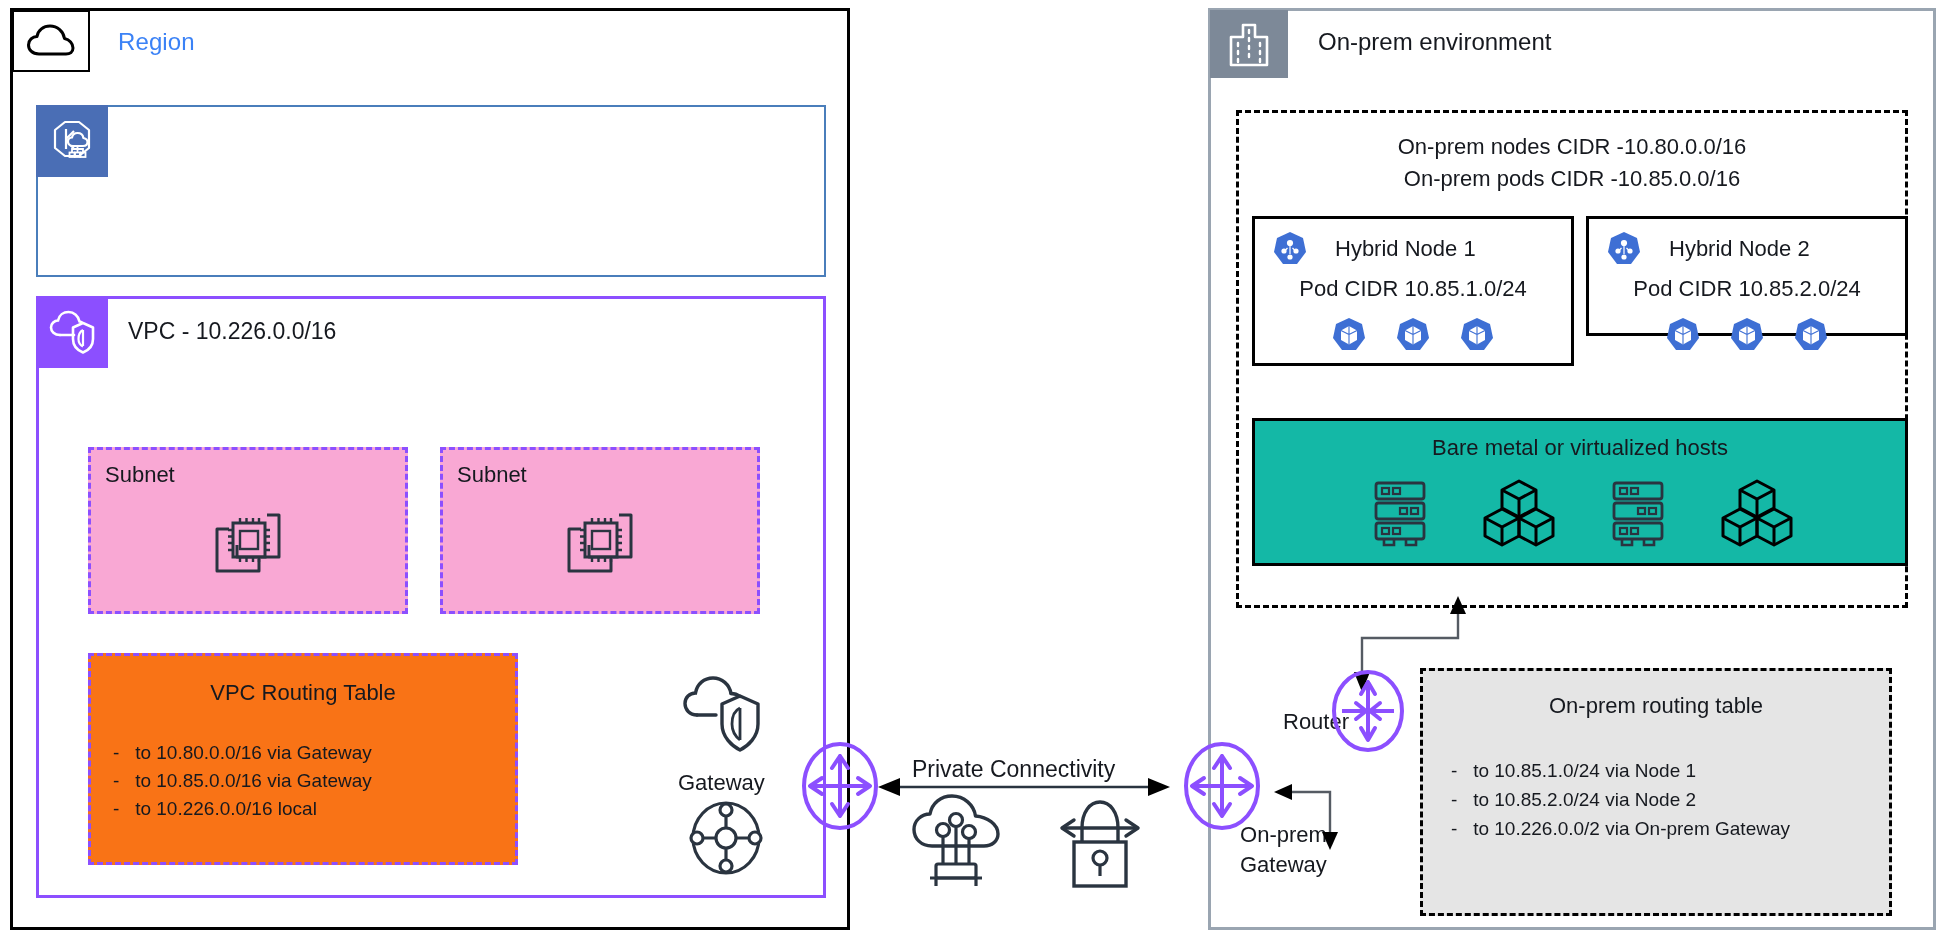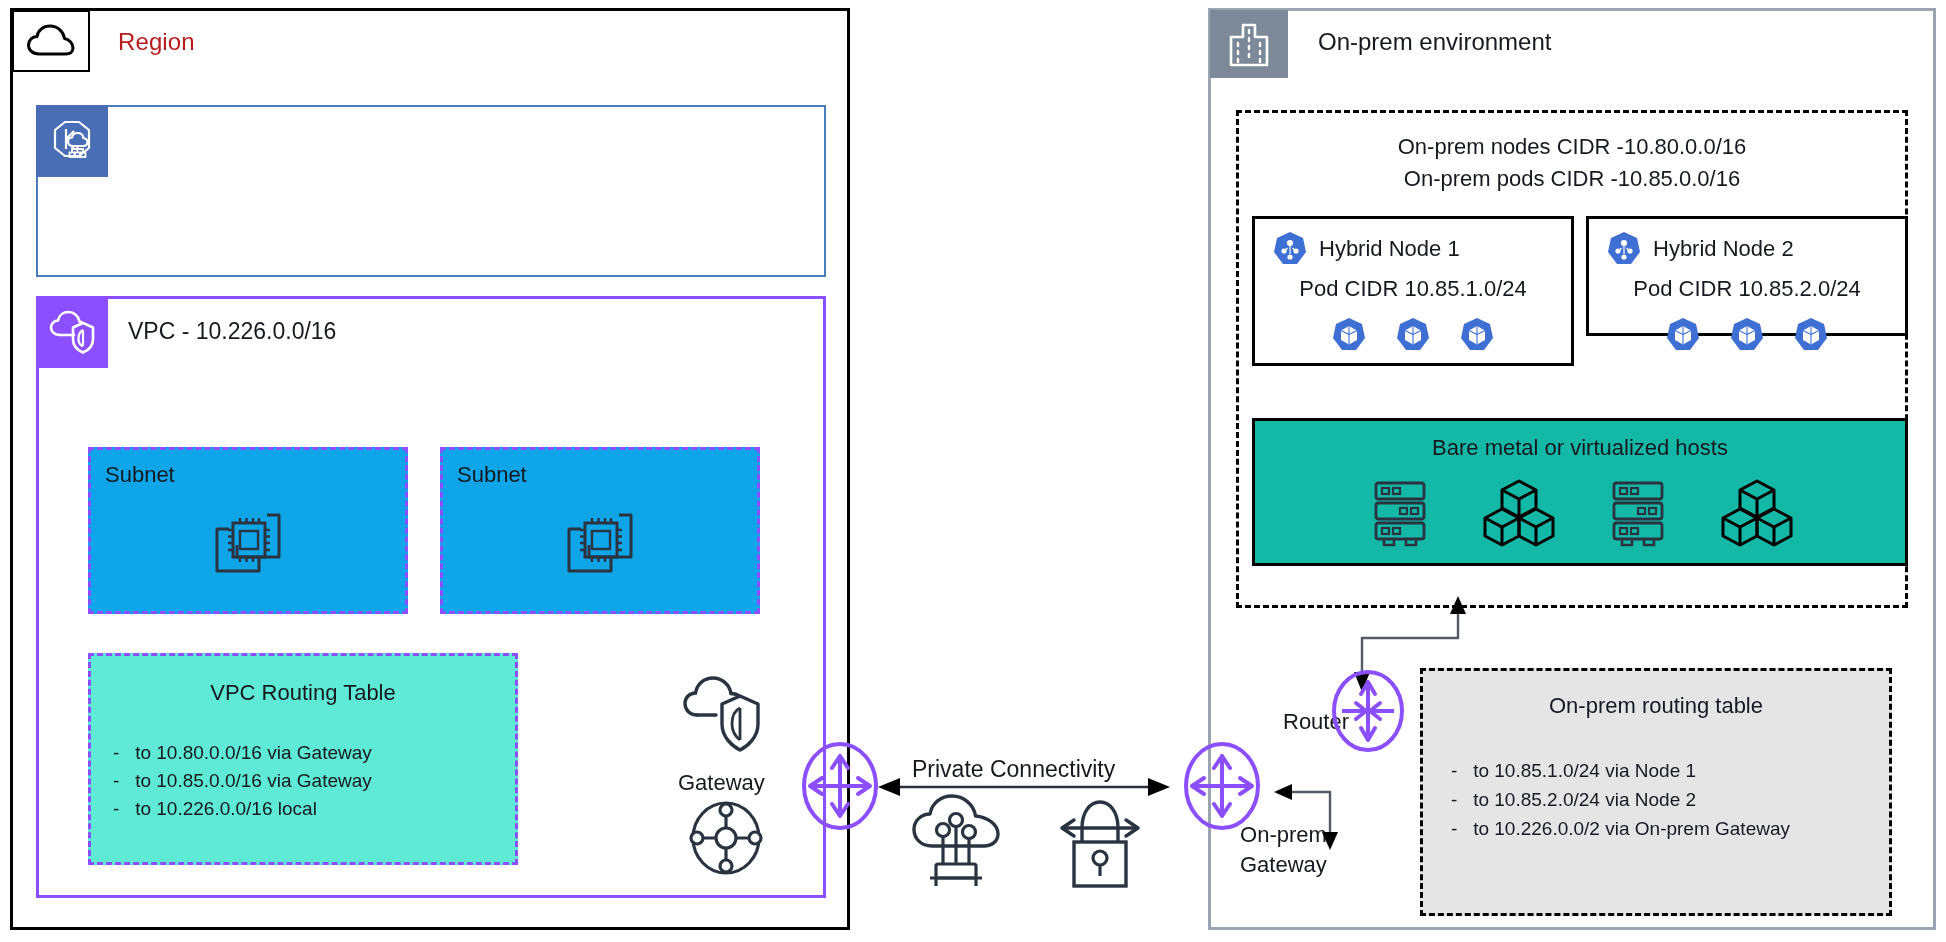--- a/index.html
+++ b/index.html
@@ -20,21 +20,21 @@
     border: 3px solid #000000;
     background: #fff;
   }
   .region-badge {
     left: 12px; top: 10px; width: 78px; height: 62px;
     border: 2px solid #000; background: #fff;
     display: flex; align-items: center; justify-content: center;
   }
   .region-title {
     left: 118px; top: 28px;
-    font-size: 24px; color: #b91c1c; letter-spacing: .1px;
+    font-size: 24px; color: #3b82f6; letter-spacing: .1px;
   }
 
   
   .eks-outer {
     left: 36px; top: 105px; width: 790px; height: 172px;
     border: 2px solid #4a7ebb; background: #fff;
   }
   .eks-badge {
     left: 36px; top: 105px; width: 72px; height: 72px;
     background: #4a6eb5;
@@ -55,30 +55,30 @@
   }
   .vpc-badge {
     left: 36px; top: 296px; width: 72px; height: 72px;
     background: #8c4fff;
     display:flex; align-items:center; justify-content:center;
   }
   .vpc-title {
     left: 128px; top: 318px; font-size: 23px;
   }
   .subnet {
-    border: 3px dashed #8c4fff; background: #0ea5e9;
+    border: 3px dashed #8c4fff; background: #f9a8d4;
   }
   .subnet-1 { left: 88px; top: 447px; width: 320px; height: 167px; }
   .subnet-2 { left: 440px; top: 447px; width: 320px; height: 167px; }
   .subnet-label { position:absolute; left: 14px; top: 12px; font-size: 22px; }
   .subnet-icon { position:absolute; left: 50%; top: 58%; transform: translate(-50%,-50%); }
 
   .rt-box {
     left: 88px; top: 653px; width: 430px; height: 212px;
-    border: 3px dashed #8c4fff; background: #5eead4;
+    border: 3px dashed #8c4fff; background: #f97316;
   }
   .rt-title { position:absolute; top: 24px; width:100%; text-align:center; font-size: 22px; }
   .rt-list { position:absolute; top: 83px; left: 22px; }
   .rt-row { font-size: 19px; line-height: 28px; white-space: pre; }
 
   .gw-cloud { left: 682px; top: 672px; }
   .gw-label { left: 678px; top: 770px; font-size: 22px; }
   .gw-net   { left: 688px; top: 800px; }
 
   
@@ -98,21 +98,21 @@
     border: 3px dashed #000; background: #fff;
   }
   .cidr-lines { position:absolute; top: 18px; width: 100%; text-align:center; }
   .cidr-line { font-size: 22px; line-height: 32px; }
 
   .hnode {
     border: 3px solid #000; background:#fff;
   }
   .hnode-1 { left: 1252px; top: 216px; width: 322px; height: 150px; }
   .hnode-2 { left: 1586px; top: 216px; width: 322px; height: 120px; }
-  .hnode-head { position:absolute; left: 18px; top: 12px; display:flex; align-items:center; gap:12px; }
+  .hnode-head { position:absolute; left: 18px; top: 12px; display:flex; align-items:center; gap:28px; }
   .hnode-name { font-size: 22px; }
   .hnode-cidr { position:absolute; top: 57px; width:100%; text-align:center; font-size: 22px; }
   .pods { position:absolute; top: 98px; width:100%; display:flex; justify-content:center; gap: 30px; }
 
   .baremetal {
     left: 1252px; top: 418px; width: 656px; height: 148px;
     border: 3px solid #000; background: #14b8a6;
   }
   .bm-title { position:absolute; top: 14px; width:100%; text-align:center; font-size: 22px; }
   .bm-icons { position:absolute; top: 56px; width:100%; display:flex; justify-content:center; gap: 52px; }

